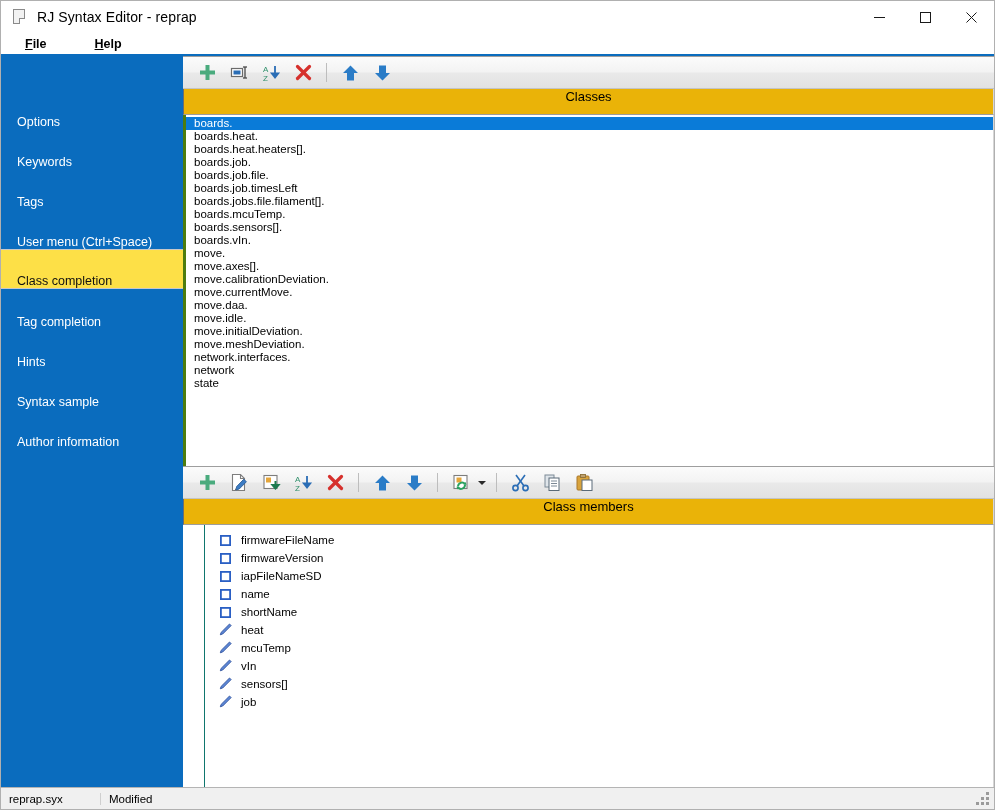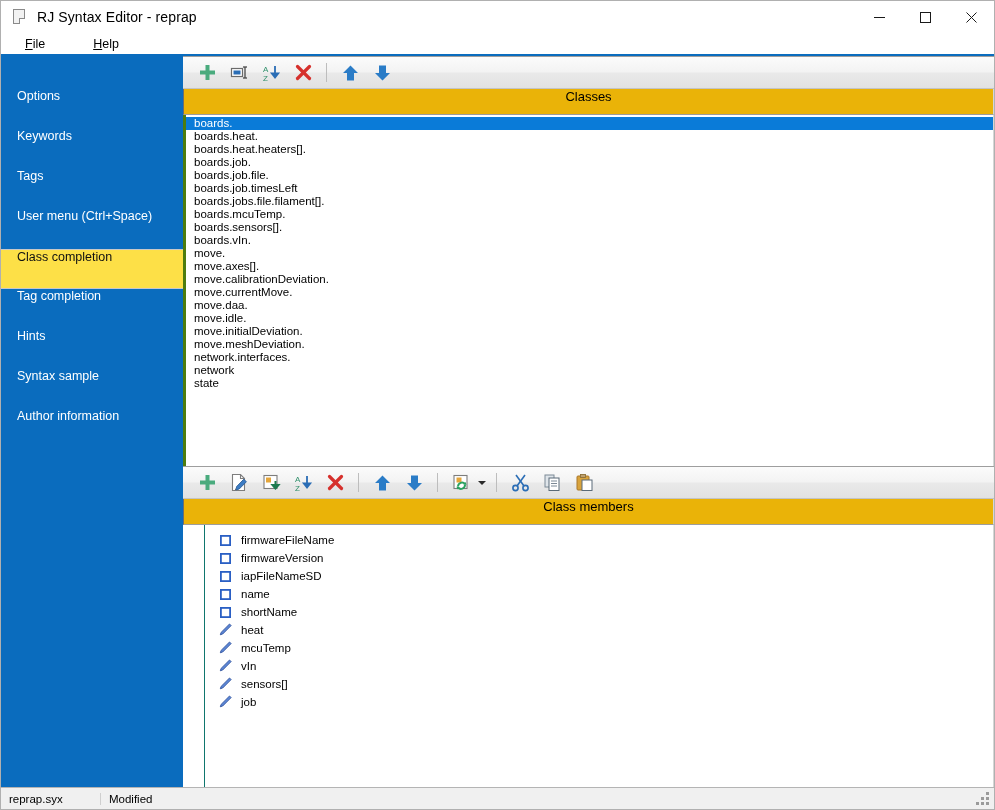--- a/index.html
+++ b/index.html
@@ -52,36 +52,36 @@
 
   
   .menubar {
     height: 23px; flex: 0 0 23px;
     display: flex; align-items: center;
     background: #ffffff;
     padding-left: 22px;
     border-bottom: 2px solid #0a6cbe;
   }
   .menu-item {
-    font-size: 12.5px; color: #000; margin-right: 44px; padding: 1px 2px;
+    font-size: 12.5px; color: #000; margin-right: 44px; padding: 1px 2px; font-weight: bold;
   }
   .menu-item .acc { text-decoration: underline; }
 
   
   .body-row { flex: 1 1 auto; display: flex; min-height: 0; position: relative; }
 
   
   .sidebar {
     width: 182px; flex: 0 0 182px;
     background: #0a6cbe;
     padding-top: 33px;
     position: relative;
   }
   .side-item {
-    height: 40px; display: flex; align-items: flex-start;
+    height: 40px; display: flex; align-items: flex-end;
     padding-left: 16px; color: #ffffff; font-size: 12.5px;
     position: relative;
   }
   .side-item.selected {
     background: #fde047; color: #111111;
     border-top: 1px solid #c8c8c8;
     border-bottom: 1px solid #c8c8c8;
     width: 182px;
   }
 

